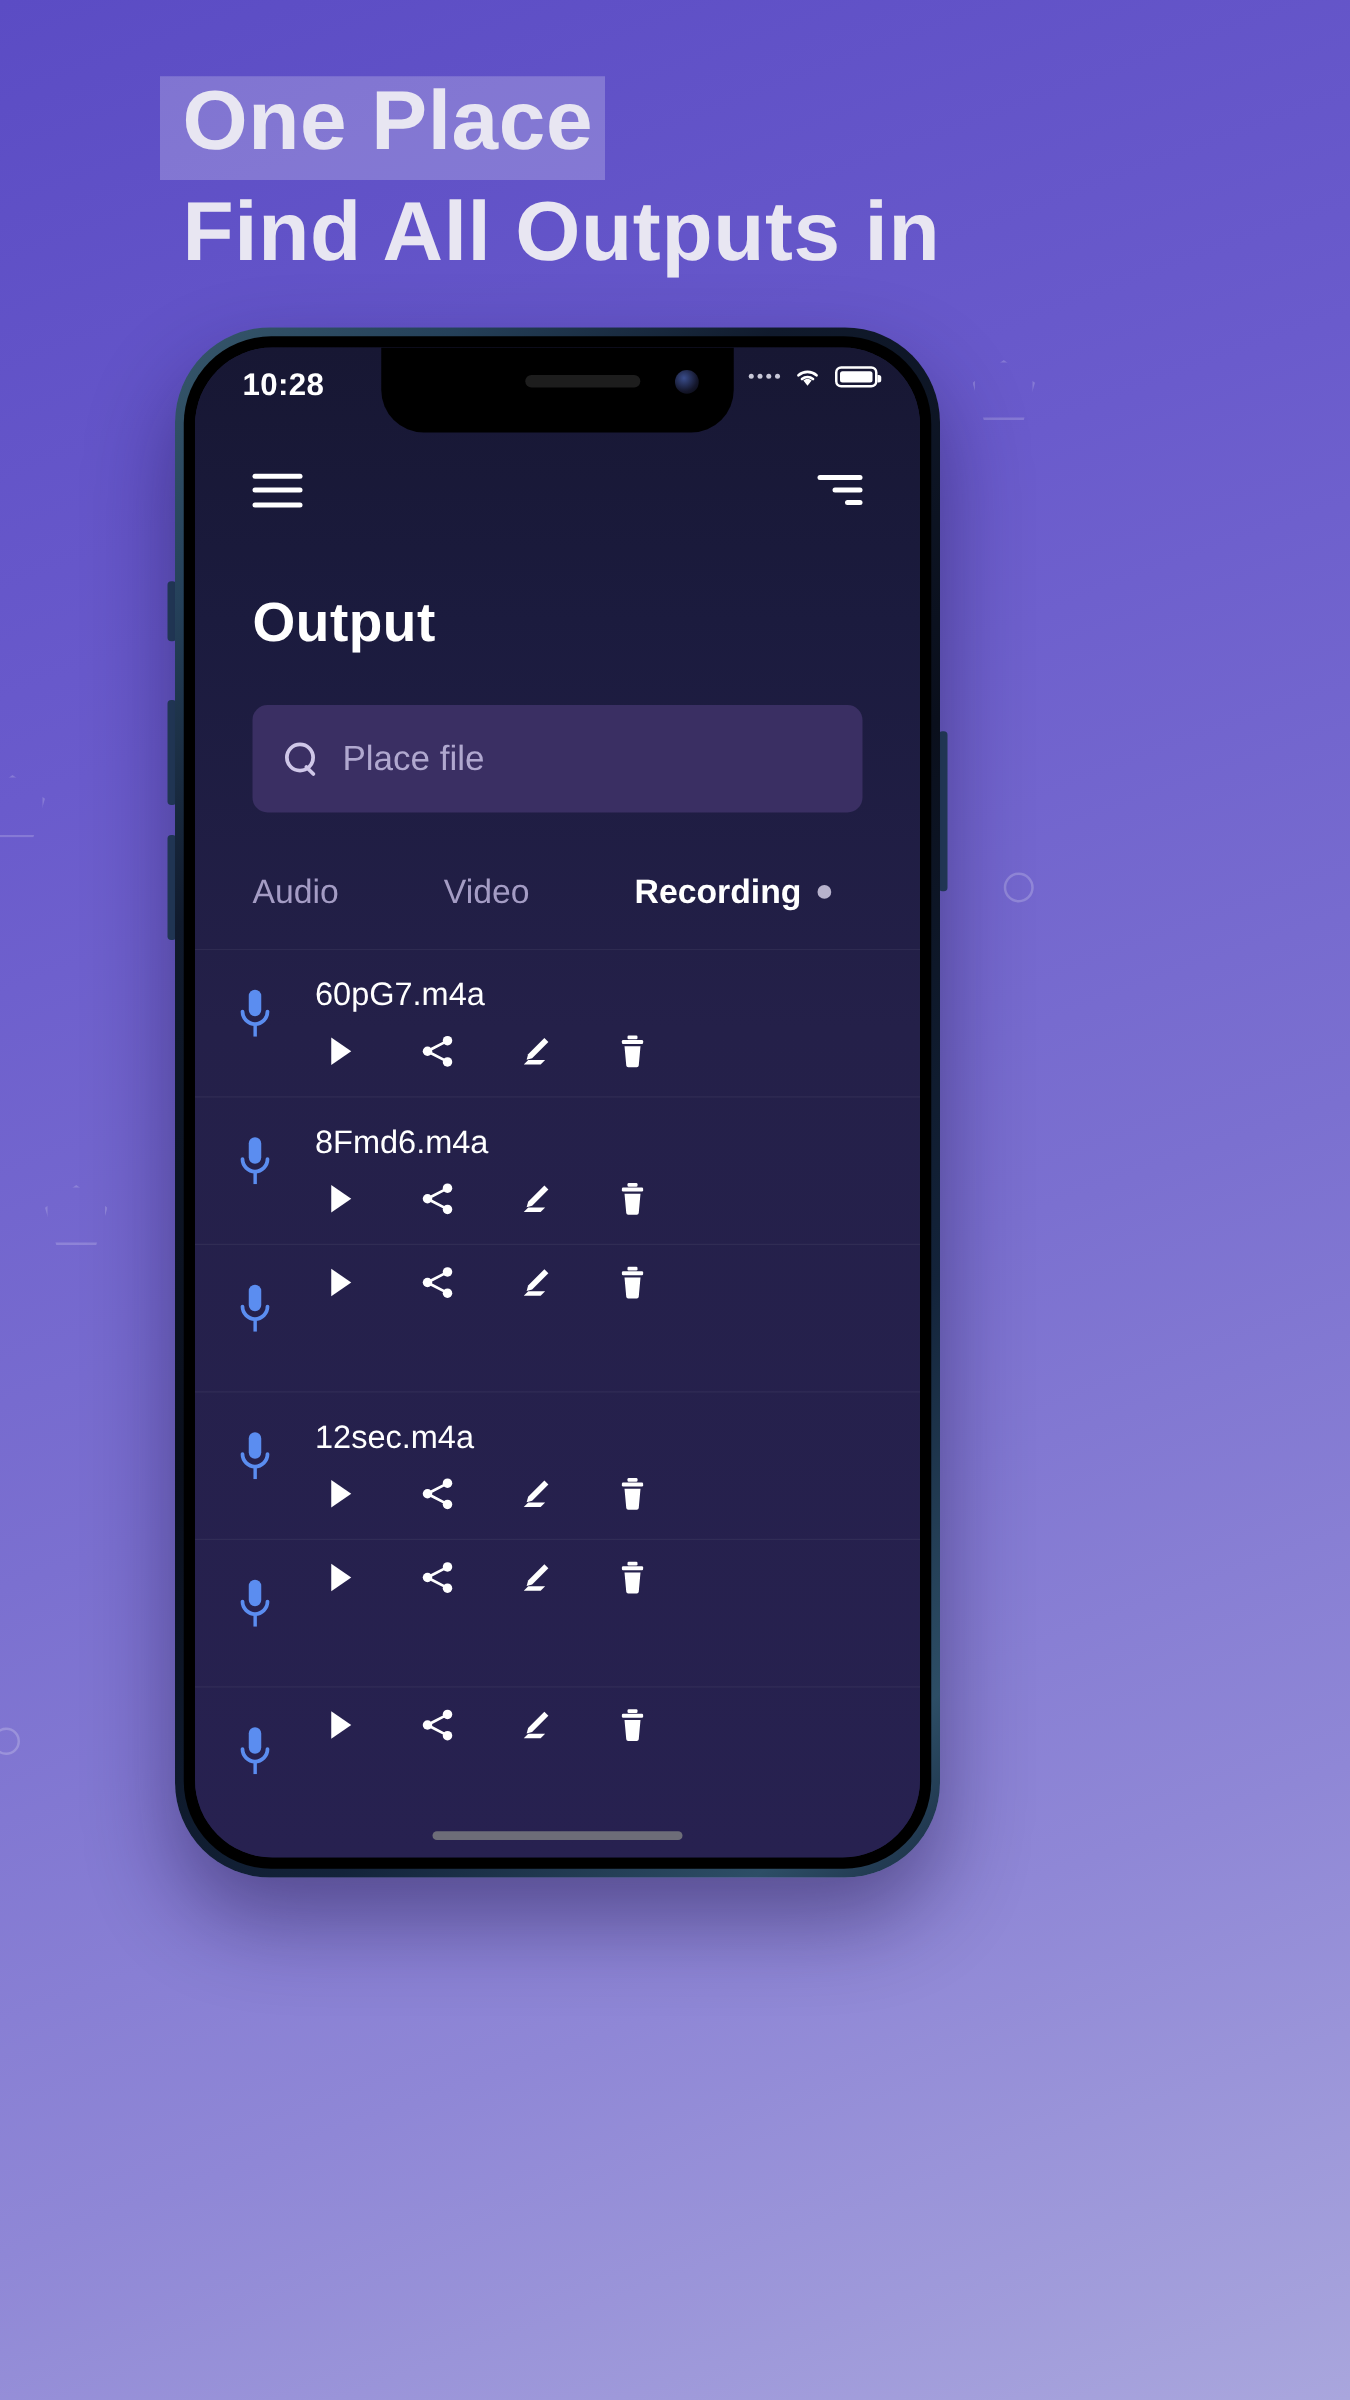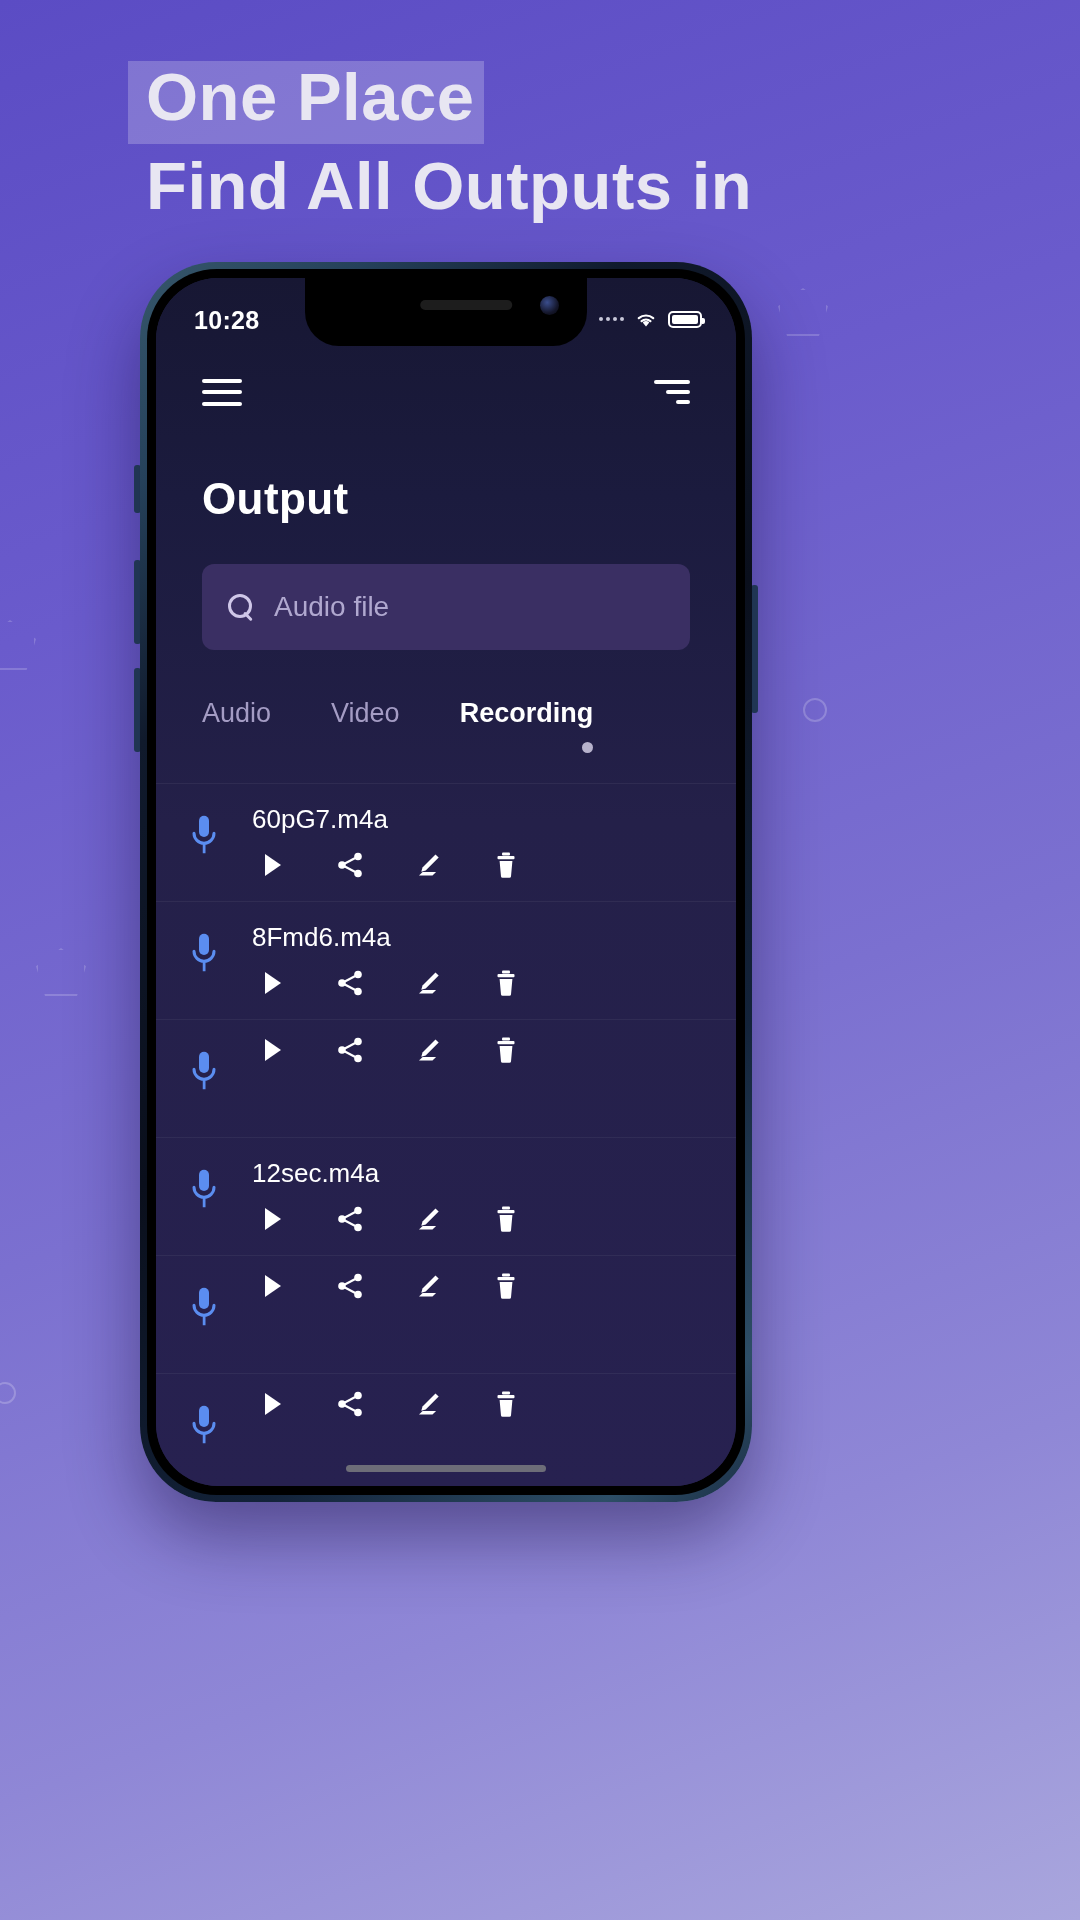--- a/index.html
+++ b/index.html
@@ -80,21 +80,21 @@
     width:92px; height:10px; border-radius:6px;
     background:#1d1d1d;
   }
   .camera {
     position:absolute; right:28px; top:18px;
     width:19px; height:19px; border-radius:50%;
     background:radial-gradient(circle at 38% 34%,#3a4d8c 0%,#14162a 62%,#05060c 100%);
   }
   .statusbar {
     position:absolute; top:0; left:0; right:0; height:68px;
-    display:flex; align-items:center; justify-content:space-between;
+    display:flex; align-items:flex-start; justify-content:space-between;
     padding:0 34px 0 38px; z-index:5;gap:28px;
   }
   .st-time { color:#fff; font-size:25px; font-weight:bold; letter-spacing:.3px; margin-top:16px; }
   .st-right { display:flex; align-items:center; gap:10px; margin-top:14px; }
   .st-dots { display:flex; gap:3px; align-items:flex-end; }
   .st-dots i { display:block; width:4px; height:4px; border-radius:50%; background:#c8c8d8; }
   .st-wifi { position:relative; width:24px; height:18px; }
   .st-batt {
     width:34px; height:17px; border:2px solid #fff; border-radius:5px;
     position:relative; padding:2px;
@@ -143,21 +143,21 @@
     content:""; position:absolute; left:16px; top:17px;
     width:11px; height:3px; background:#cfc7e8; border-radius:2px;
     transform:rotate(45deg); transform-origin:left center;
   }
   .search-ph { color:#b0a8cf; font-size:28px; }
 
   .tabs {
     display:flex; align-items:flex-start; gap:60px;
     padding:48px 46px 0 46px;
   }
-  .tab { display:flex; flex-direction:column; align-items:flex-end; gap:13px; }
+  .tab { display:flex; flex-direction:row; align-items:center; gap:13px; }
   .tab span { font-size:27px; color:#a49cc4; }
   .tab.active span { color:#fff; font-weight:bold; }
   .tab .dot { width:11px; height:11px; border-radius:50%; background:transparent; }
   .tab.active .dot { background:#b7b2cc; }
 
   .list { margin-top:30px; flex:1; overflow:hidden; }
   .row {
     position:relative; height:118px;
     border-top:1px solid rgba(255,255,255,.055);
     display:flex; align-items:flex-start; padding:0 0 0 0;
@@ -223,21 +223,21 @@
               <i></i>
               <i></i>
               <i></i>
             </div>
       </div>
 
       <div class="page-title">Output</div>
 
       <div class="searchbar">
         <span class="mag"></span>
-        <span class="search-ph">Audio file</span>
+        <span class="search-ph">Place file</span>
       </div>
 
       <div class="tabs">
         <div class="tab">
           <span>Audio</span>
           <span class="dot"></span>
         </div>
         <div class="tab">
           <span>Video</span>
           <span class="dot"></span>

